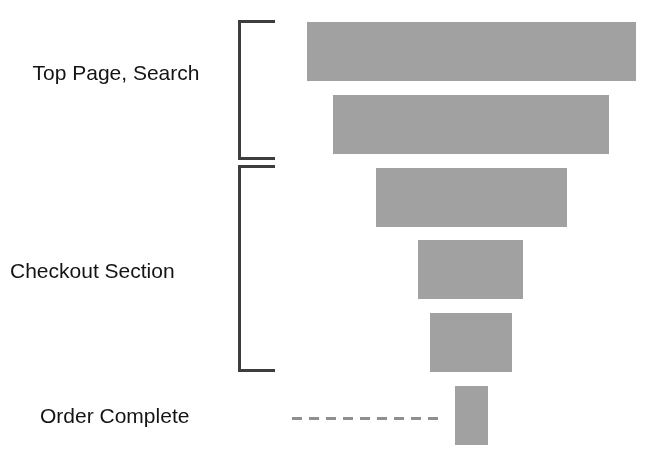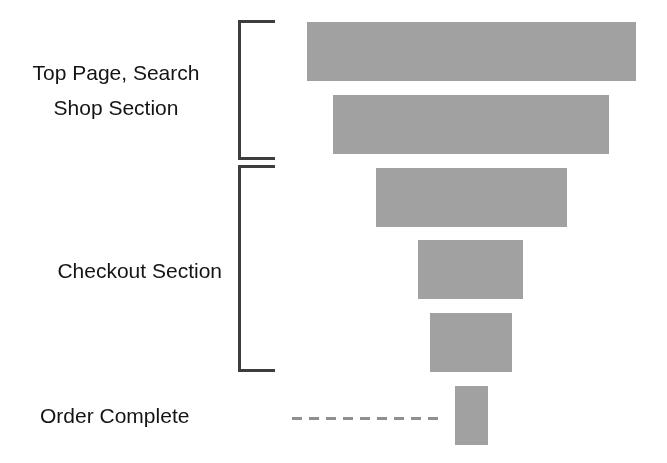--- a/index.html
+++ b/index.html
@@ -31,21 +31,21 @@
   .bracket-top { top: 20px; height: 134px; }
   .bracket-mid { top: 165px; height: 201px; }
   .label {
     position: absolute;
     font-size: 21px;
     line-height: 35px;
     color: var(--text, #141414);
     white-space: nowrap;
   }
   .label-top  { left: 10px; width: 212px; top: 55px;  text-align: center; }
-  .label-mid  { left: 10px; width: 212px; top: 253px; text-align: right; }
+  .label-mid  { left: 10px; width: 212px; top: 253px; text-align: left; }
   .label-bottom { left: 40px; width: 233px; top: 398px; text-align: left; }
   .dashed-line {
     position: absolute;
     left: 292px;
     top: 417px;
     width: 150px;
     height: 3px;
     background: repeating-linear-gradient(
       90deg,
       var(--dash, #8f8f8f) 0px, var(--dash, #8f8f8f) 10px,
@@ -53,21 +53,20 @@
     );
   }
 </style>
 </head>
 <body>
 
 <div class="canvas">
 
   <div class="label label-top">
     <div>Top Page, Search</div>
-    <div>Shop Section</div>
   </div>
 
   <div class="bracket bracket-top"></div>
 
   <div class="label label-mid">Checkout Section</div>
 
   <div class="bracket bracket-mid"></div>
 
   <div class="label label-bottom">Order Complete</div>
 

